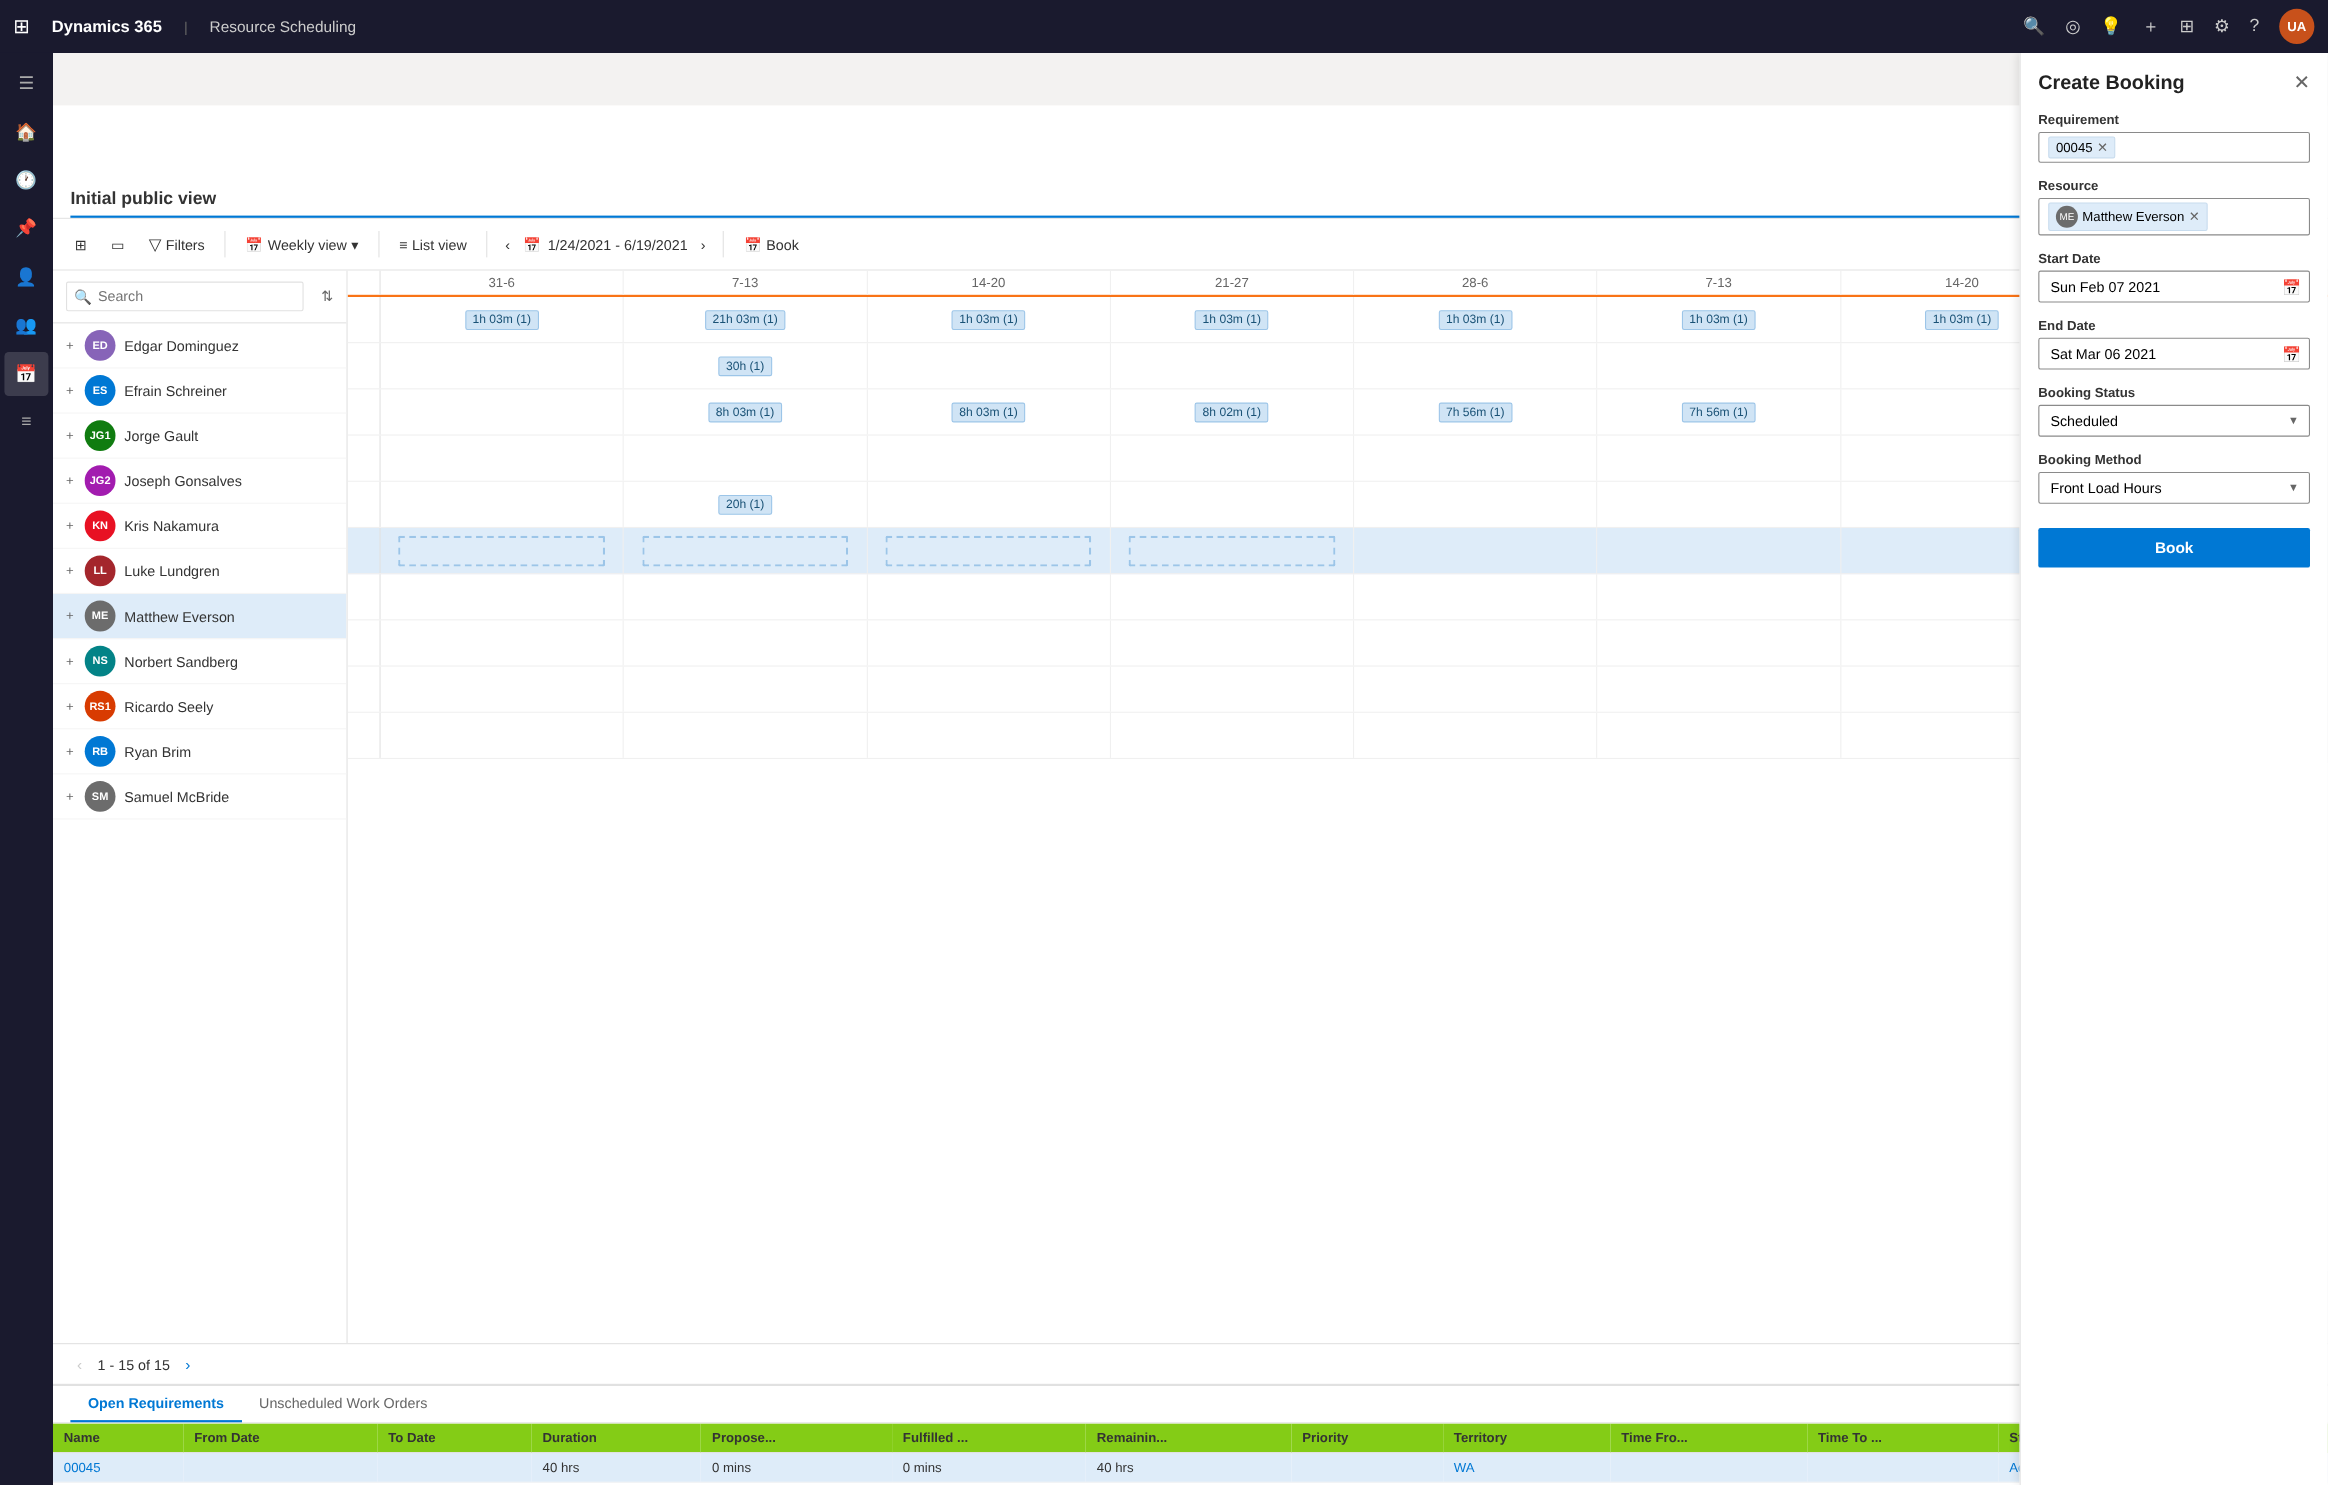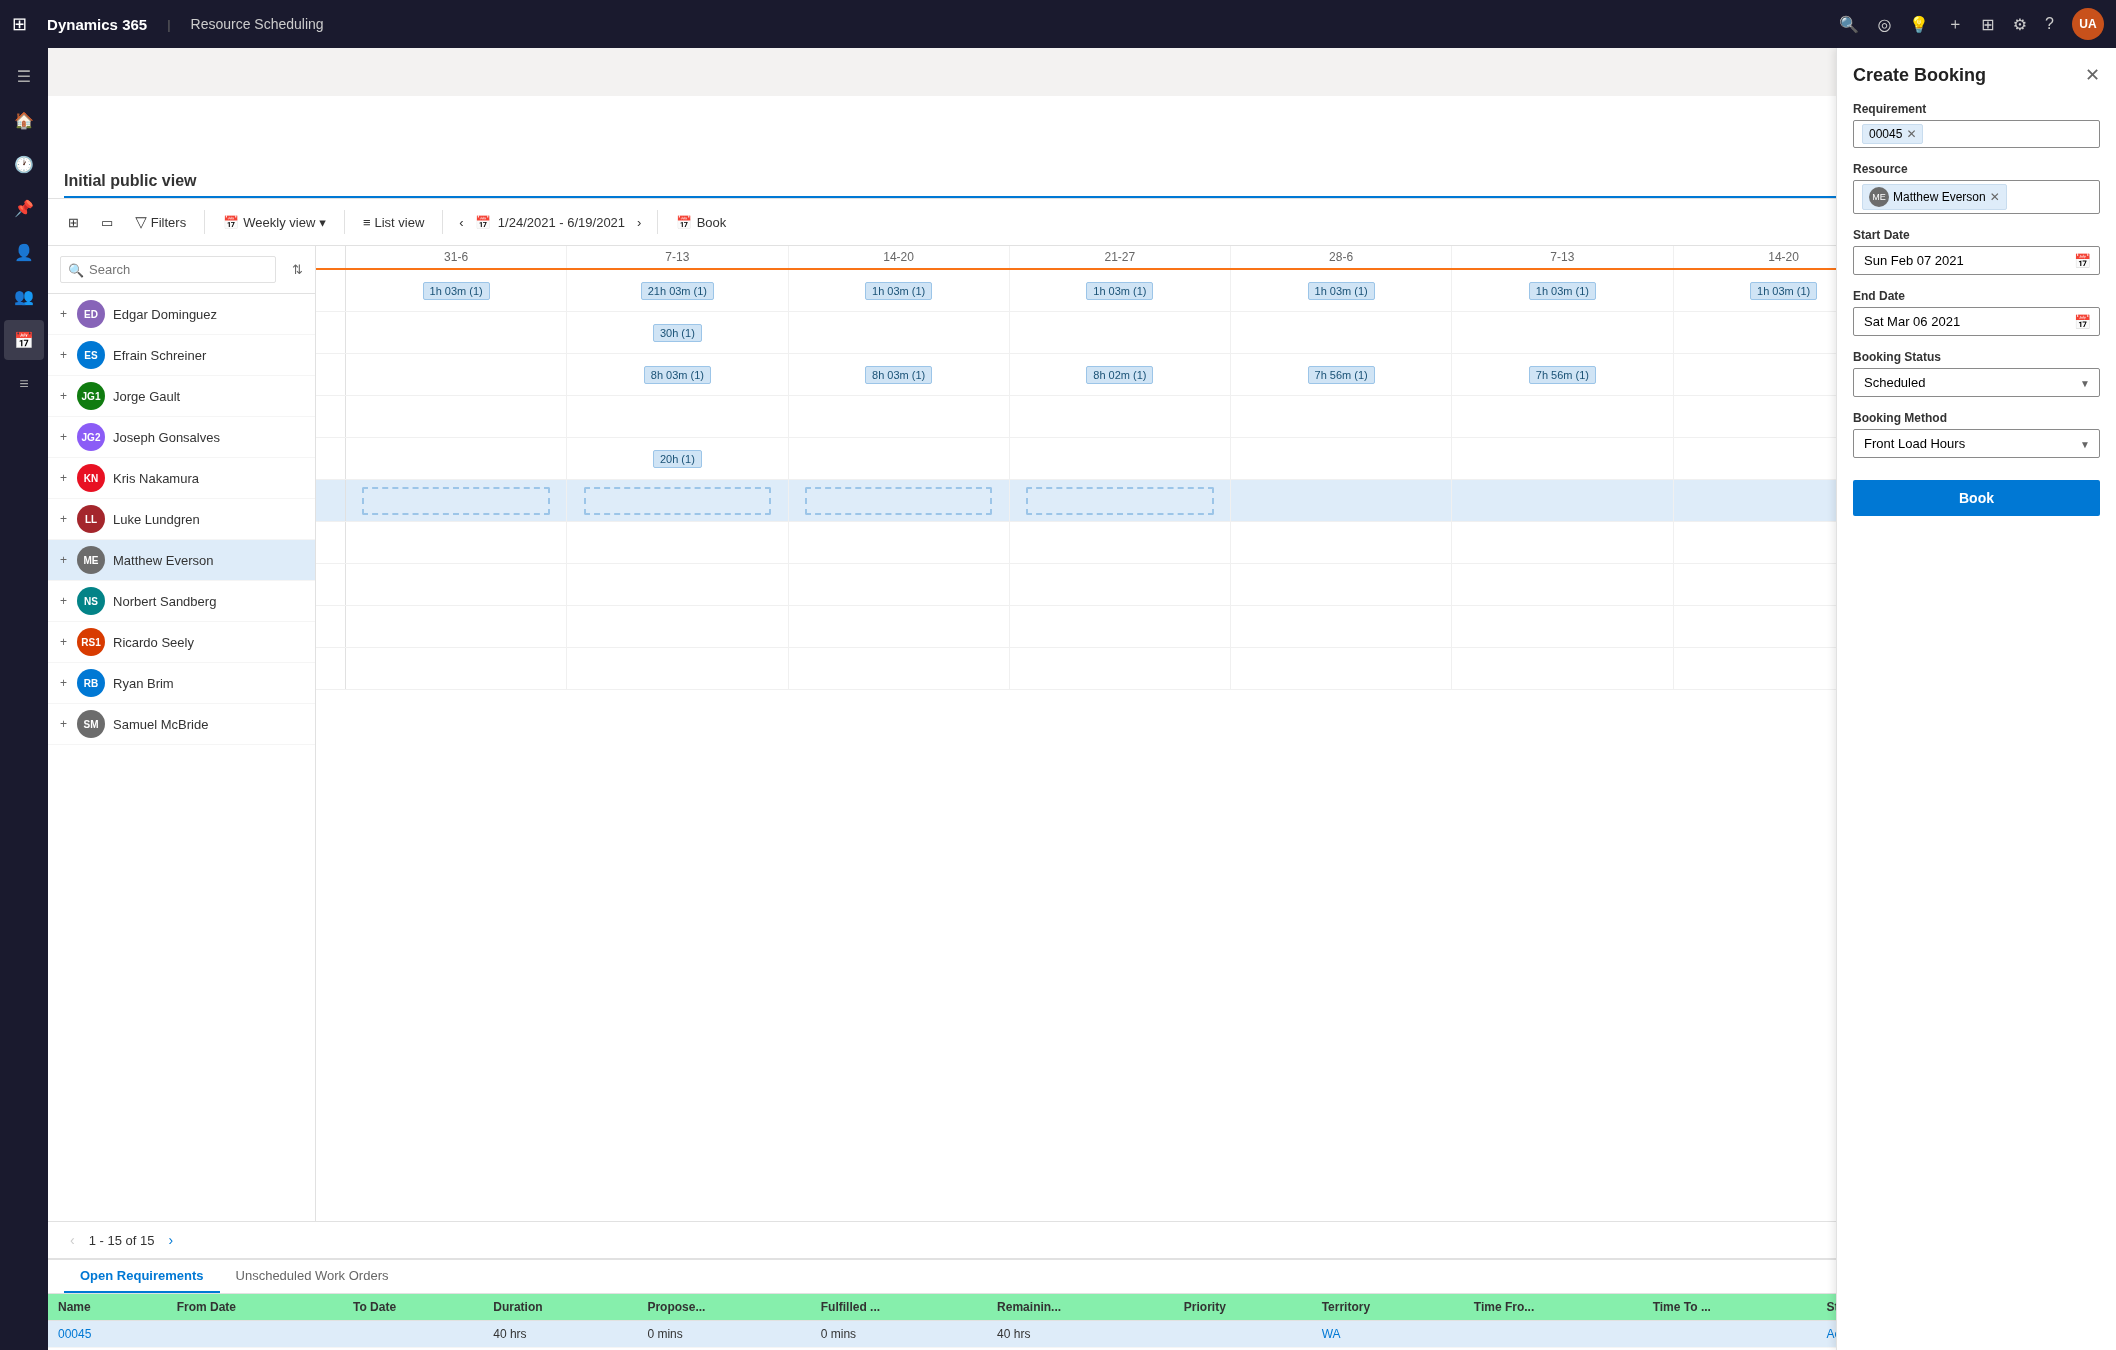--- a/index.html
+++ b/index.html
@@ -257,21 +257,21 @@
       border-bottom: 2px solid transparent;
     }
     .bottom-tab.active {
       color: #0078d4;
       border-bottom: 2px solid #0078d4;
       font-weight: 600;
     }
     .search-req { margin-left: auto; display: flex; align-items: center; gap: 8px; }
     .search-req input { border: 1px solid #e1e1e1; padding: 4px 10px; font-size: 13px; outline: none; width: 200px; }
     .req-table { width: 100%; border-collapse: collapse; font-size: 12px; }
-    .req-table th { background: #86efac; padding: 6px 10px; text-align: left; border-bottom: 1px solid #e1e1e1; color: #333; font-weight: 600; white-space: nowrap; }
+    .req-table th { background: #84cc16; padding: 6px 10px; text-align: left; border-bottom: 1px solid #e1e1e1; color: #333; font-weight: 600; white-space: nowrap; }
     .req-table td { padding: 6px 10px; border-bottom: 1px solid #f5f5f5; color: #333; white-space: nowrap; }
     .req-table tr.selected-req td { background: #deecf9; }
     .req-link { color: #0078d4; text-decoration: none; cursor: pointer; }
 
     
     .create-booking-panel {
       position: fixed;
       right: 0; top: 48px; bottom: 0;
       width: 280px;
       background: white;
@@ -463,21 +463,21 @@
       <span class="resource-avatar" style="background:#0078d4">ES</span>
       <span class="resource-name">Efrain Schreiner</span>
     </div>
           <div class="resource-item">
       <span class="expand-icon">+</span>
       <span class="resource-avatar" style="background:#107c10">JG1</span>
       <span class="resource-name">Jorge Gault</span>
     </div>
           <div class="resource-item">
       <span class="expand-icon">+</span>
-      <span class="resource-avatar" style="background:#8b5cf6">JG2</span>
+      <span class="resource-avatar" style="background:#a21caf">JG2</span>
       <span class="resource-name">Joseph Gonsalves</span>
     </div>
           <div class="resource-item">
       <span class="expand-icon">+</span>
       <span class="resource-avatar" style="background:#e81123">KN</span>
       <span class="resource-name">Kris Nakamura</span>
     </div>
           <div class="resource-item">
       <span class="expand-icon">+</span>
       <span class="resource-avatar" style="background:#a4262c">LL</span>

